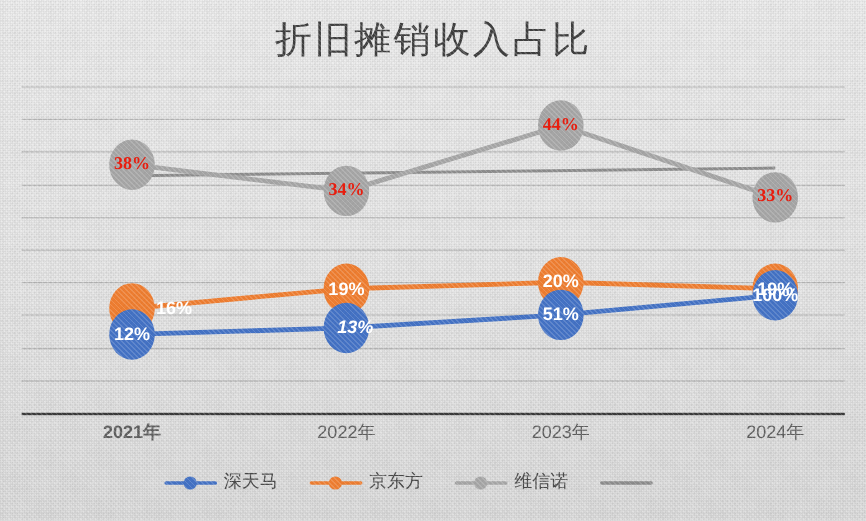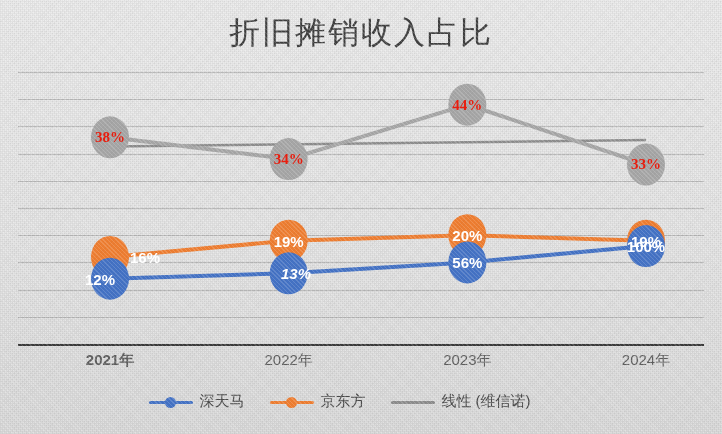--- a/index.html
+++ b/index.html
@@ -124,32 +124,38 @@
       </div>
       <div class="legend-item">
         <span class="legend-mark">
           <span class="lm-line" style="background: rgb(237, 125, 49);"></span>
           <span class="lm-dot" style="background: rgb(237, 125, 49);"></span>
         </span>
         <span class="legend-text">京东方</span>
       </div>
       <div class="legend-item">
         <span class="legend-mark">
+          <span class="lm-line" style="background: rgb(165, 165, 165);"></span>
+          <span class="lm-dot" style="background: rgb(165, 165, 165);"></span>
+        </span>
+        <span class="legend-text">维信诺</span>
+      </div>
+      <div class="legend-item">
+        <span class="legend-mark">
           <span class="lm-line" style="background: rgb(140, 140, 140);"></span>
         </span>
-        <span class="legend-text">线性 (维信诺)</span>
       </div>
     </div>
 
   <div id="noise"></div>
 <div class="dot-label lbl-red" style="left: 110px; top: 137.28px;">38%</div>
     <div class="dot-label lbl-red" style="left: 288.667px; top: 159.04px;">34%</div>
     <div class="dot-label lbl-red" style="left: 467.333px; top: 104.64px;">44%</div>
     <div class="dot-label lbl-red" style="left: 646px; top: 164.48px; text-align: right;">33%</div>
     <div class="dot-label lbl-white" style="left: 110px; top: 256.96px; margin-left: 35px;">16%</div>
     <div class="dot-label lbl-white" style="left: 288.667px; top: 240.64px;">19%</div>
     <div class="dot-label lbl-white" style="left: 467.333px; top: 235.2px; text-align: right;">20%</div>
     <div class="dot-label lbl-white" style="left: 646px; top: 240.64px;">19%</div>
-    <div class="dot-label lbl-white" style="left: 100px; top: 278.72px;">12%</div>
+    <div class="dot-label lbl-white" style="left: 110px; top: 278.72px;">12%</div>
     <div class="dot-label lbl-white" style="left: 296px; top: 273.28px; font-style: italic;">13%</div>
-    <div class="dot-label lbl-white" style="left: 467.333px; top: 262.4px;">56%</div>
+    <div class="dot-label lbl-white" style="left: 467.333px; top: 262.4px;">51%</div>
     <div class="dot-label lbl-white" style="left: 646px; top: 246.08px;">100%</div>
   </div>
 
 </body></html>

